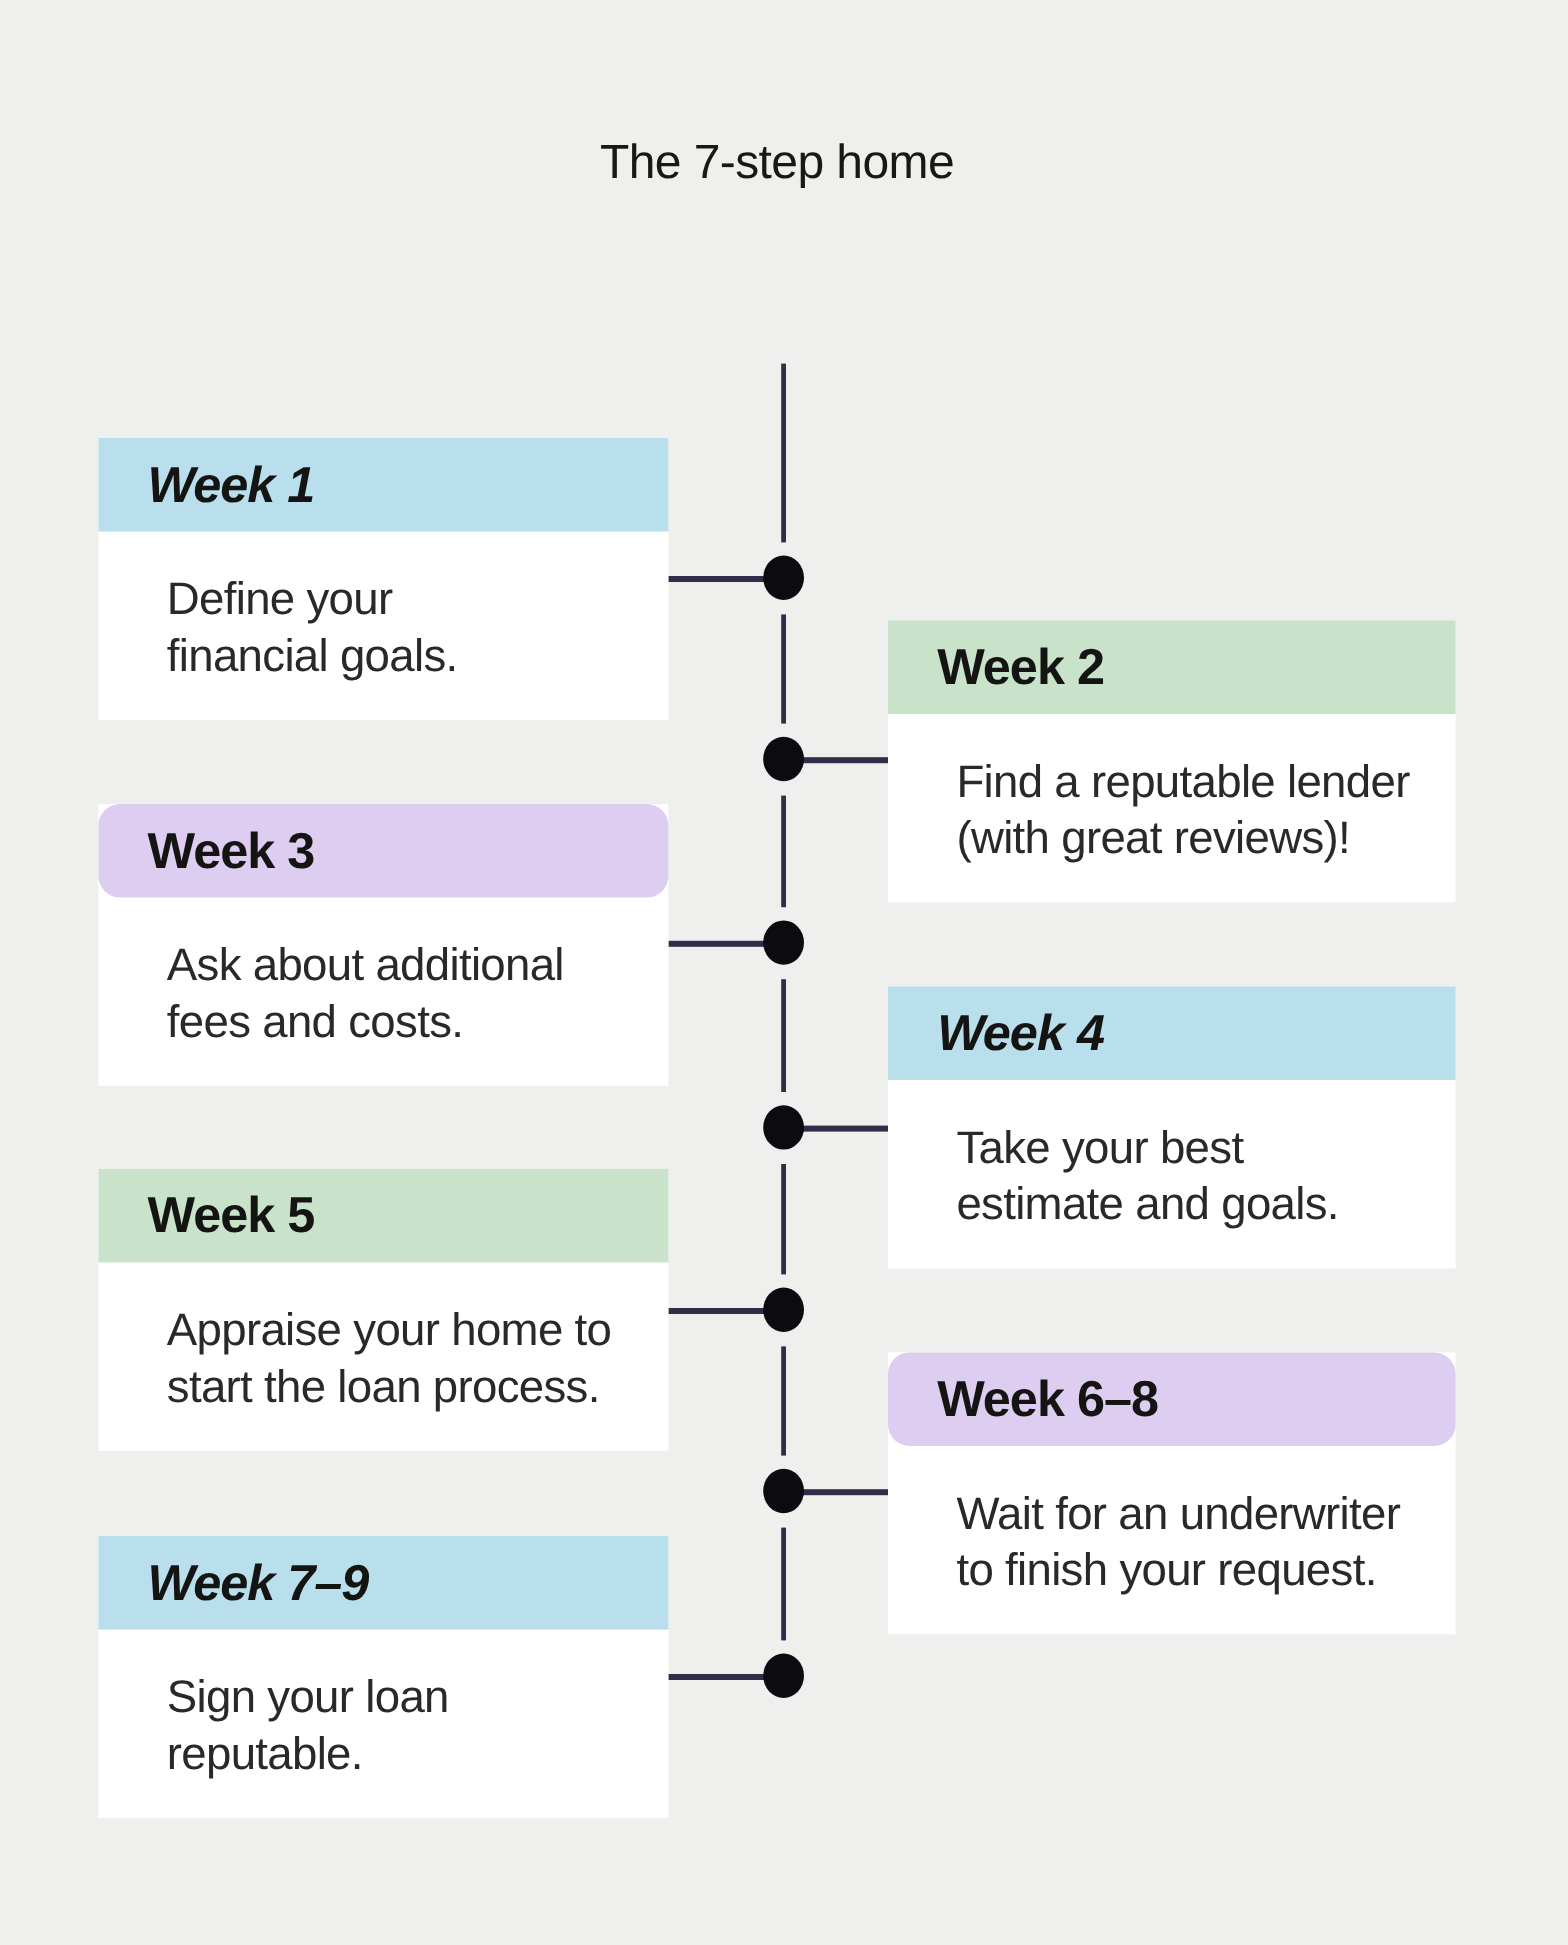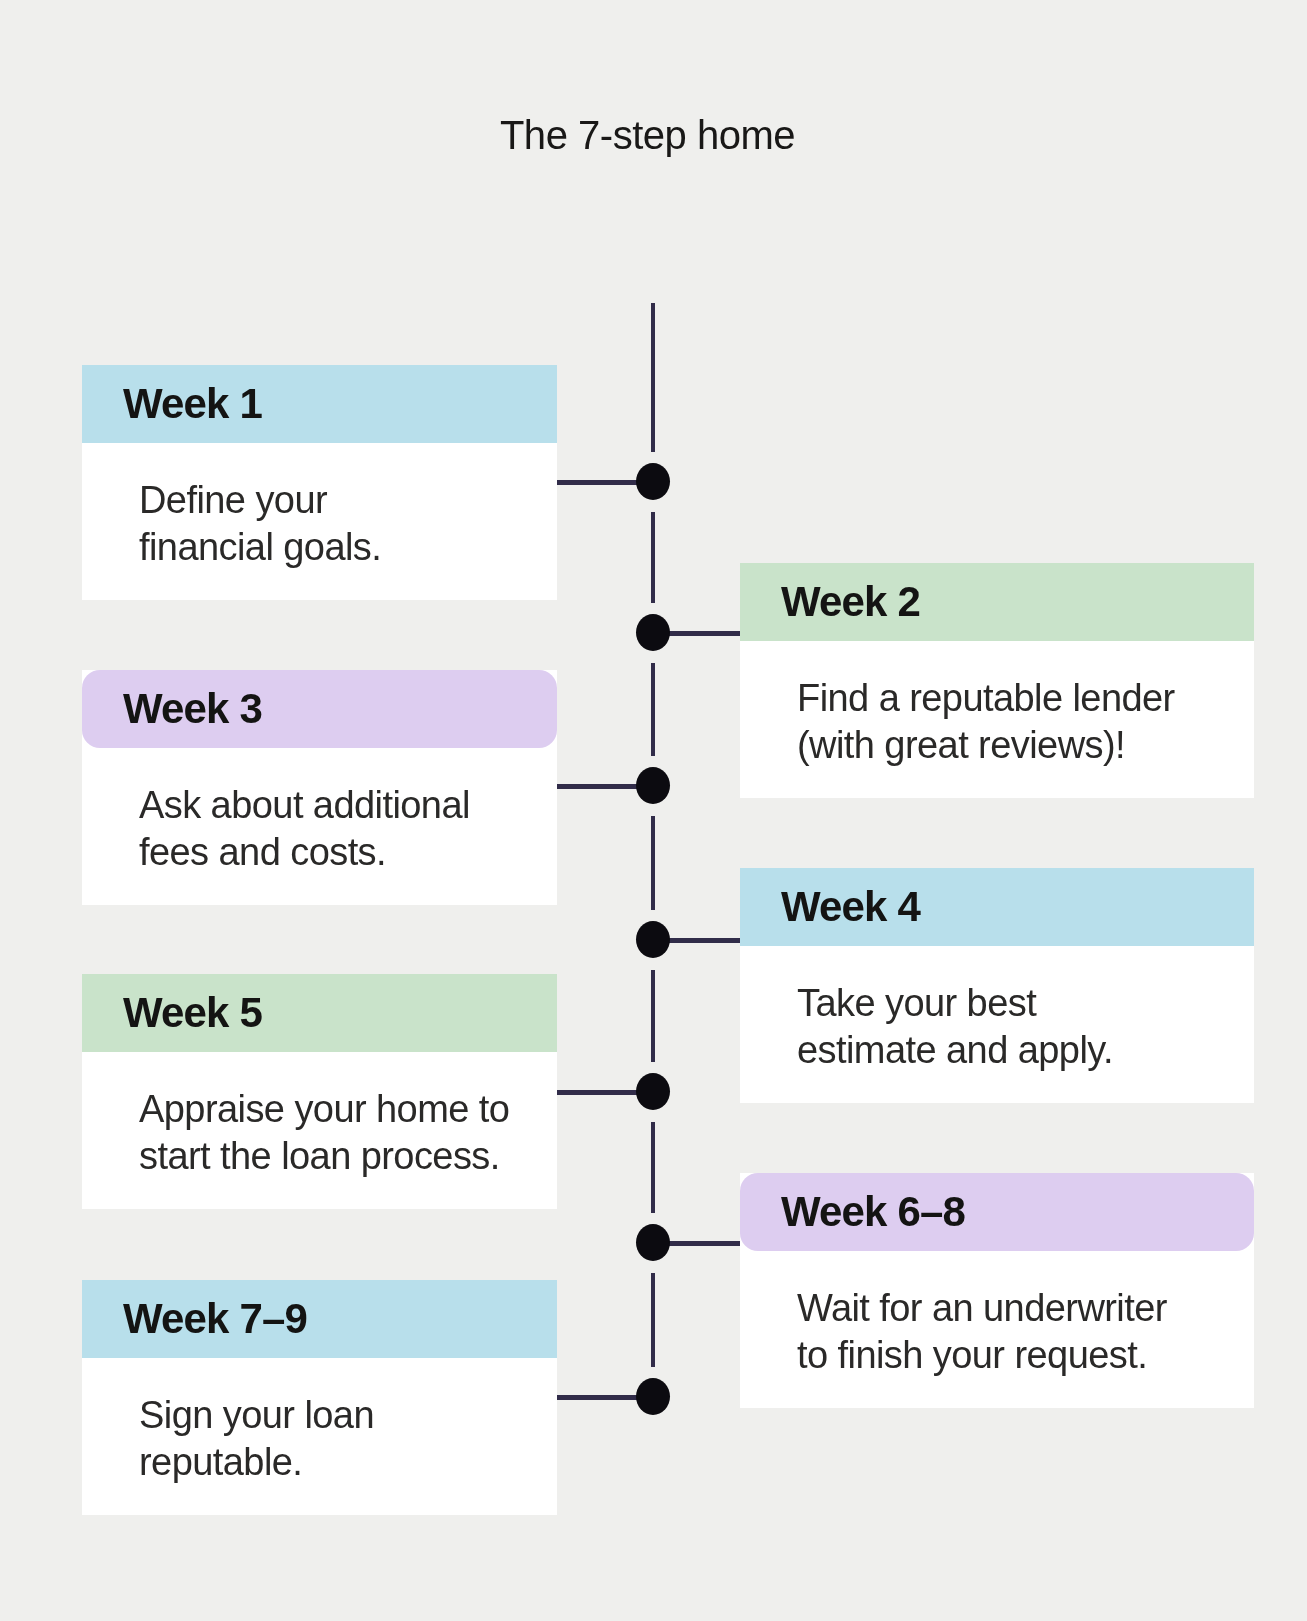--- a/index.html
+++ b/index.html
@@ -32,27 +32,27 @@
   .c1{top:480px} .c2{top:631px} .c3{top:784px} .c4{top:938px}
   .c5{top:1090px} .c6{top:1241px} .c7{top:1395px}
   
   .dot { position:absolute; left:636px; width:34px; height:37px;
          border-radius:50%; background:var(--dot); }
   .d1{top:463px} .d2{top:614px} .d3{top:767px} .d4{top:921px}
   .d5{top:1073px} .d6{top:1224px} .d7{top:1378px}
   
   .card { position:absolute; width:475px; height:235px; background:var(--card); }
   .card-left  { left:82px; }
-  .card-right { left:740px; width:514px;margin-top:46px; }
+  .card-right { left:740px; width:473px; }
   .w1{top:365px} .w2{top:517px} .w3{top:670px} .w4{top:822px}
   .w5{top:974px} .w6{top:1127px} .w7{top:1280px}
   .card-header {
     height:78px; display:flex; align-items:center; padding:0 24px 0 41px;
   }
-  .hdr-blue   { background:var(--header_blue); }
+  .hdr-blue   { background:var(--header_blue);font-style:italic; }
   .hdr-green  { background:var(--header_green); }
   .hdr-purple { background:var(--header_purple);border-radius:18px; }
   .card-header .label {
     font-size:42px; font-weight:700; letter-spacing:-0.02em; color:var(--label_text);
   }
   .card-body { padding:34px 30px 0 57px; }
   .card-body .line {
     font-size:38px; line-height:47px; font-weight:400;
     letter-spacing:-0.015em; color:var(--body_text);
   }
@@ -119,21 +119,21 @@
       <div class="line">fees and costs.</div>
     </div>
   </div>
 
   <div class="card card-right w4">
     <div class="card-header hdr-blue">
       <span class="label">Week 4</span>
     </div>
     <div class="card-body">
       <div class="line">Take your best</div>
-      <div class="line">estimate and apply.</div>
+      <div class="line">estimate and goals.</div>
     </div>
   </div>
 
   <div class="card card-left w5">
     <div class="card-header hdr-green">
       <span class="label">Week 5</span>
     </div>
     <div class="card-body">
       <div class="line">Appraise your home to</div>
       <div class="line">start the loan process.</div>

